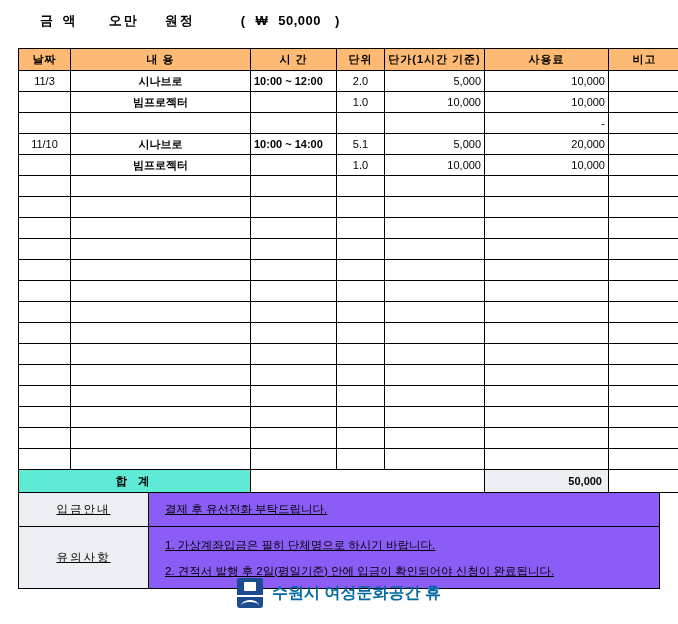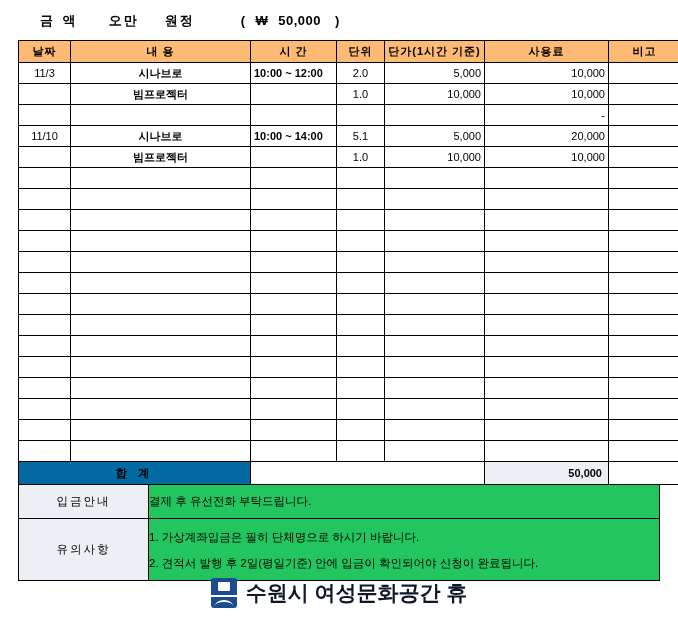--- a/index.html
+++ b/index.html
@@ -13,21 +13,21 @@
     font-family: "Liberation Sans", sans-serif;
     color: #000000;
     position: relative;
     overflow: hidden;
   }
 
   
   .amount-line {
     display: flex;
     align-items: baseline;
-    padding: 12px 0 10px 40px;
+    padding: 12px 0 18px 40px;
     font-size: 13px;
     font-weight: bold;
     letter-spacing: 0.5px;
   }
   .amount-line .lbl { letter-spacing: 3px; }
   .amount-line .han { margin-left: 30px; letter-spacing: 2px; }
   .amount-line .won { margin-left: 26px; letter-spacing: 2px; text-align: center; }
   .amount-line .paren-open { margin-left: 46px; }
   .amount-line .currency { margin-left: 10px; }
   .amount-line .numeric { margin-left: 10px; }
@@ -70,21 +70,21 @@
   
   tr.total td {
     background: #eceff3;
     height: 23px;
   }
   tr.total td.total-label {
     text-align: center;
     font-weight: bold;
     letter-spacing: 4px;
     font-size: 11.5px;
-    background: #0369a1;
+    background: #5eead4;
   }
   tr.total td.total-blank-mid { background: #ffffff; }
   tr.total td.total-amount {
     text-align: right;
     padding-right: 6px;
     font-weight: bold;
     background: #eceff3;
   }
   tr.total td.total-blank-right { background: #ffffff; }
 
@@ -93,31 +93,32 @@
     border-collapse: collapse;
     width: 642px;
     table-layout: fixed;
     margin-top: -1px;
   }
   table.notes td {
     border: 1px solid #000000;
     font-size: 11.5px;
     box-sizing: border-box;
     vertical-align: middle;
+    text-decoration: underline;
   }
   td.note-head {
     width: 130px;
     text-align: center;
     background: #eceff3;
     font-weight: normal;
     letter-spacing: 2px;
   }
   td.note-body {
-    padding: 0 0 0 0;
-    background: #22c55e;
+    padding: 0 0 0 16px;
+    background: #8b5cf6;
   }
   .note-row-1 td { height: 34px; }
   .note-row-2 td { height: 62px; }
   .note-body .line {
     line-height: 26px;
   }
 
   
   .footer {
     position: absolute;
@@ -159,23 +160,23 @@
   }
   .footer .mark .bot:before {
     content: "";
     position: absolute;
     left: 4px; top: 3px;
     width: 18px; height: 5px;
     border-top: 2px solid #ffffff;
     border-radius: 60% 60% 0 0 / 100% 100% 0 0;
   }
   .footer .brand {
-    font-size: 21px;
+    font-size: 16px;
     font-weight: bold;
-    color: #0f172a;
+    color: #0369a1;
     letter-spacing: 0px;
     white-space: nowrap;
   }
 </style>
 </head>
 <body>
 
 <div class="amount-line">
   <span class="lbl">금 액</span>
   <span class="han">오만</span>

